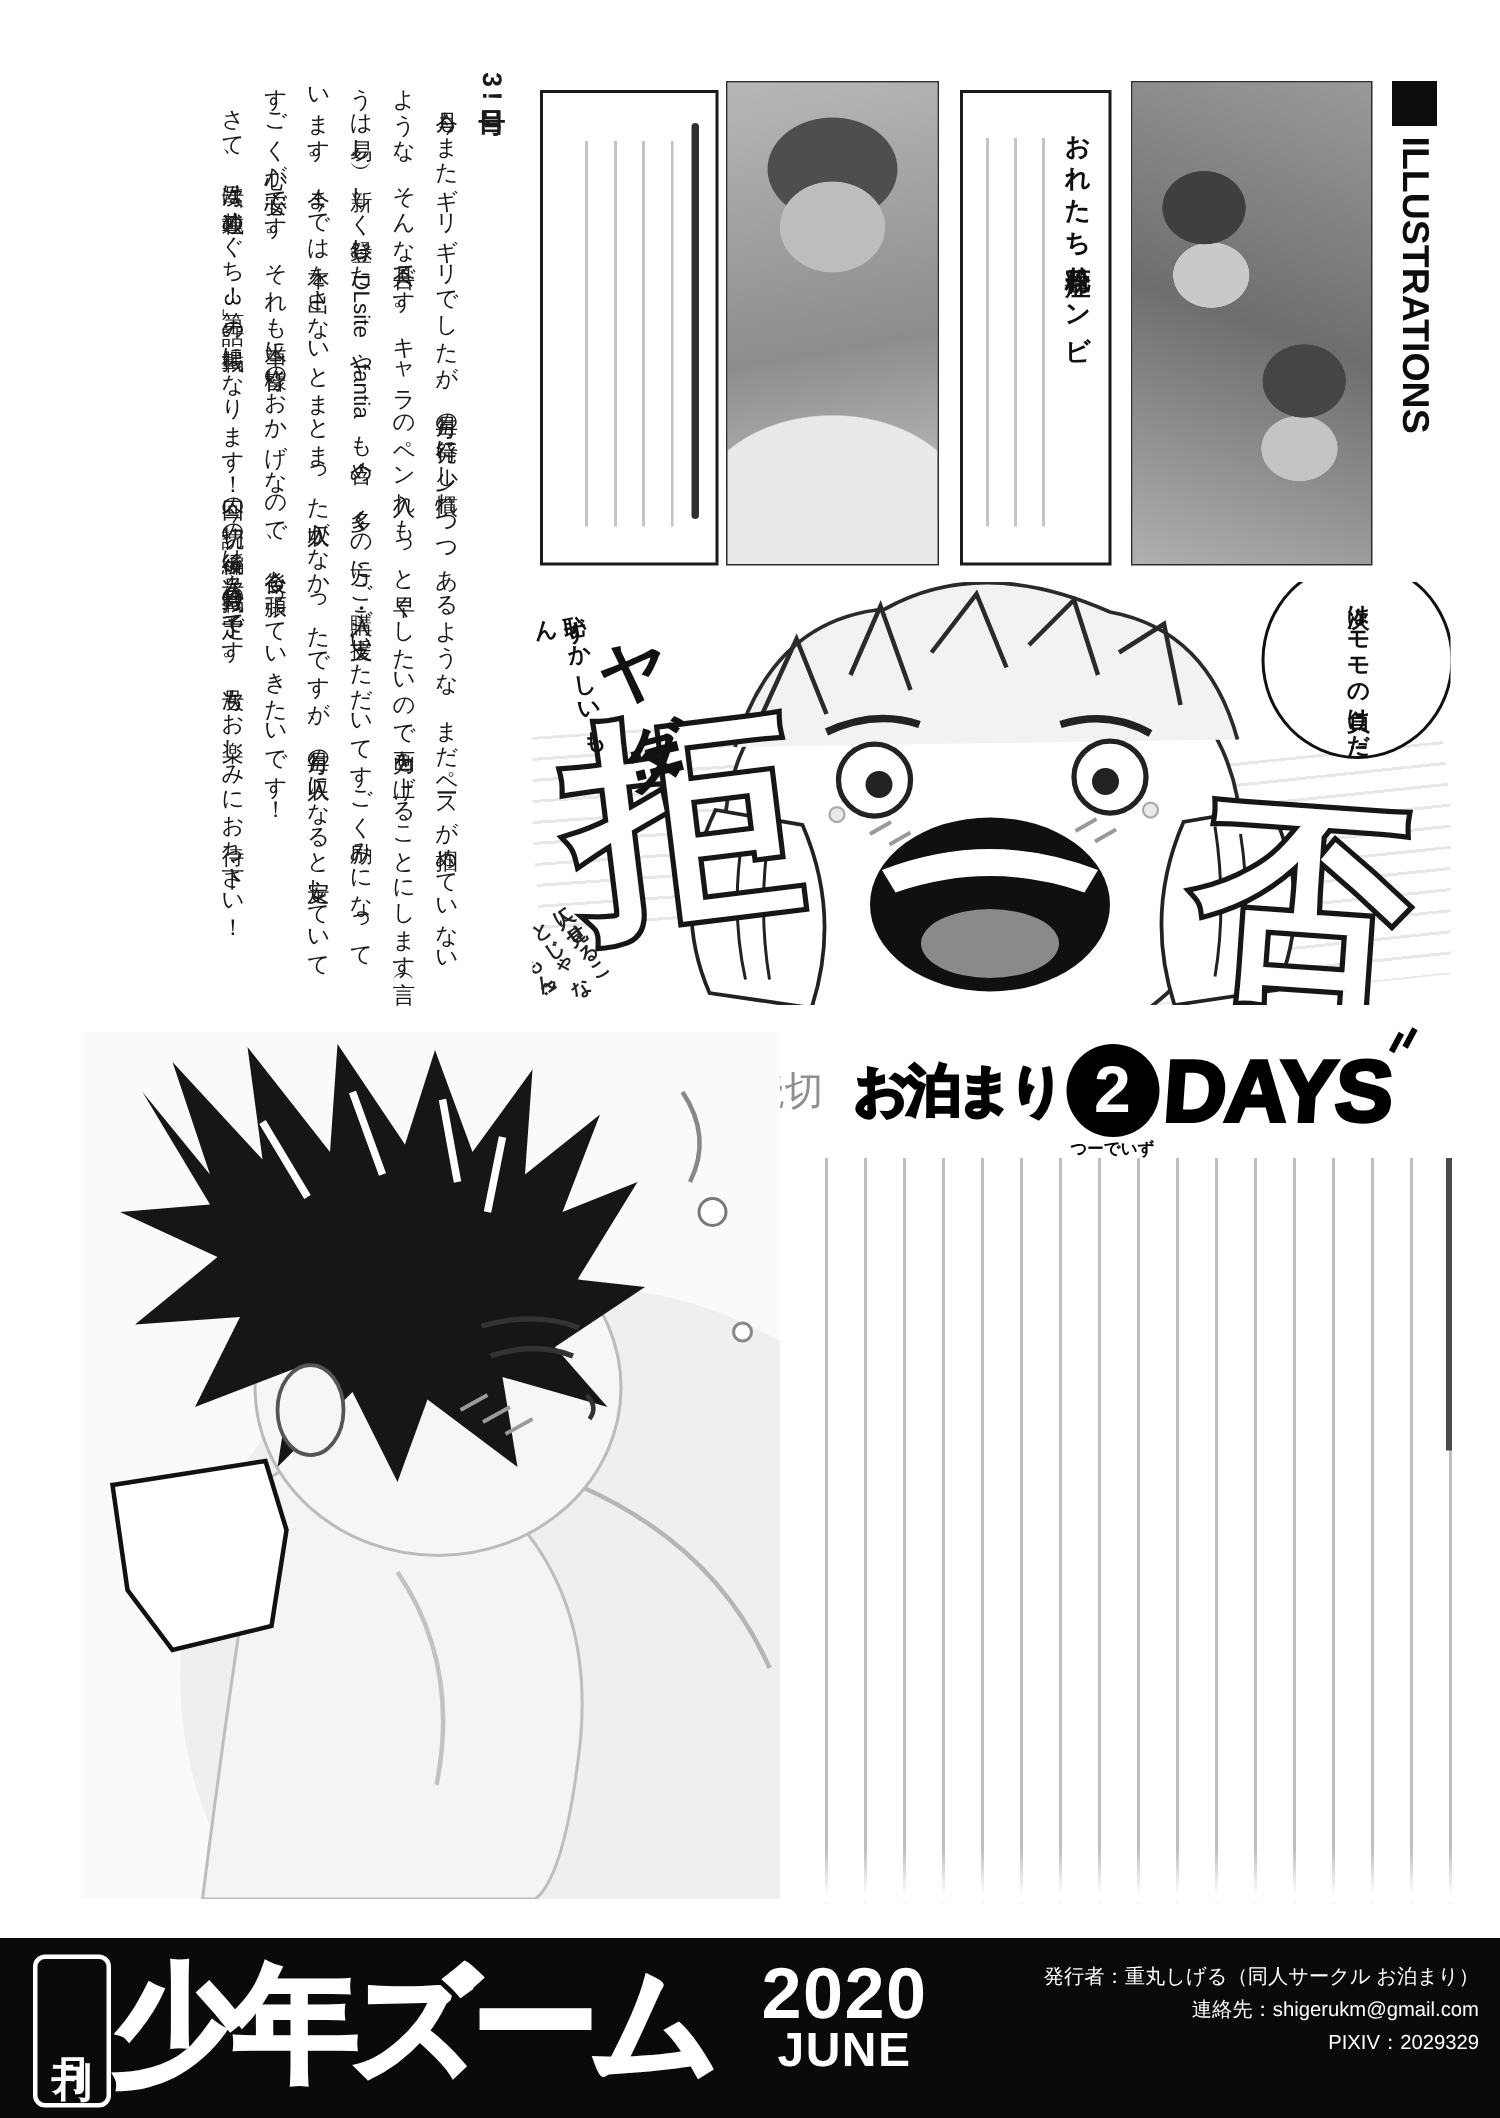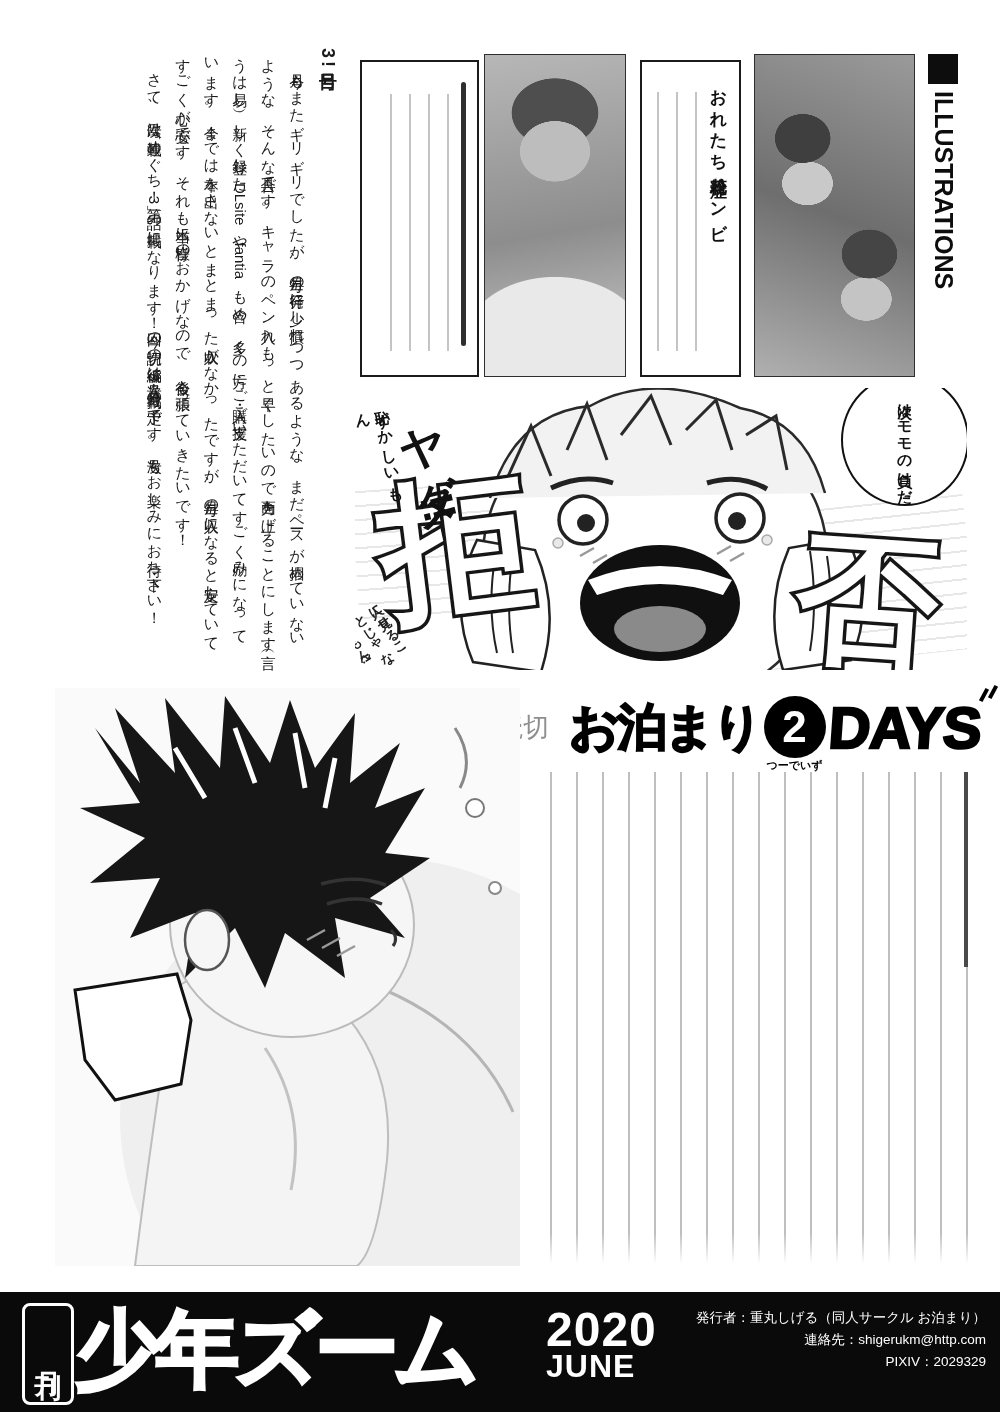--- a/index.html
+++ b/index.html
@@ -45,21 +45,21 @@
   .sfx-small{position:absolute;left:4px;top:12px;height:105px;writing-mode:vertical-rl;
              font-size:15px;font-weight:700;letter-spacing:2px;transform:rotate(-10deg);line-height:1.3;}
   .sfx-large{position:absolute;left:40px;top:6px;writing-mode:vertical-rl;font-size:46px;
              font-weight:900;transform:rotate(-14deg);letter-spacing:-2px;}
   .scribble{position:absolute;left:-8px;top:214px;height:74px;writing-mode:vertical-rl;
             font-size:13px;font-weight:600;line-height:1.35;transform:rotate(-35deg);color:#222;}
 
   
   .story-title{position:absolute;left:497px;top:684px;height:86px;display:flex;align-items:center;}
   .st-label{color:#8f8f8f;font-size:26px;margin-right:20px;}
-  .st-fat{font-size:50px;font-weight:900;letter-spacing:-3px;color:#000;-webkit-text-stroke:2px #000;}
+  .st-fat{font-size:37px;font-weight:900;letter-spacing:-3px;color:#000;-webkit-text-stroke:2px #000;}
   .st-badge{width:62px;height:62px;background:#000;border-radius:50%;color:#fff;display:flex;
             align-items:center;justify-content:center;font-size:44px;font-weight:900;
             position:relative;margin:0 3px;flex:0 0 auto;}
   .st-furi{position:absolute;bottom:-15px;left:50%;transform:translateX(-50%);font-size:11px;
            color:#000;font-weight:700;white-space:nowrap;margin-top:20px;}
   .st-days{font-size:58px;font-weight:900;color:#000;-webkit-text-stroke:2.5px #000;
            transform:skewX(-4deg);letter-spacing:-1px;}
   .st-ticks{position:relative;width:18px;height:30px;top:-24px;}
   .st-ticks i{position:absolute;width:4px;height:14px;background:#000;display:block;}
   .st-ticks i:nth-child(1){left:2px;transform:rotate(28deg);}
@@ -76,21 +76,21 @@
   
   .bottom-art{position:absolute;left:55px;top:688px;width:465px;height:578px;}
 
   
   .footer{position:absolute;left:0;top:1292px;width:1000px;height:153px;background:#0a0a0a;color:#fff;}
   .f-box{position:absolute;left:22px;top:11px;width:46px;height:96px;border:3.5px solid #fff;
          border-radius:8px;display:flex;align-items:center;justify-content:center;}
   .f-box span{writing-mode:vertical-rl;font-size:27px;font-weight:900;letter-spacing:4px;}
   .f-logo{position:absolute;left:76px;top:9px;font-size:84px;font-weight:900;letter-spacing:-5px;
           line-height:1.15;-webkit-text-stroke:3px #fff;white-space:nowrap;}
-  .f-date{position:absolute;left:546px;top:16px;width:130px;text-align:left;line-height:.92;}
+  .f-date{position:absolute;left:498px;top:16px;width:130px;text-align:center;line-height:.92;}
   .f-year{font-size:48px;font-weight:800;letter-spacing:1px;}
   .f-month{font-size:32px;font-weight:800;letter-spacing:1px;}
   .f-credits{position:absolute;right:14px;top:15px;text-align:right;font-size:13.5px;line-height:1.62;}
 </style>
 </head>
 <body>
 
 <div class="page">
 
   <div class="afterword">
@@ -199,19 +199,19 @@
       <span>月刊</span>
     </div>
     <div class="f-logo">少年ズーム</div>
     <div class="f-date">
       <div class="f-year">2020</div>
       <div class="f-month">JUNE</div>
 
     </div>
     <div class="f-credits">
       <div>発行者：重丸しげる（同人サークル お泊まり）</div>
-      <div>連絡先：shigerukm@http.com</div>
+      <div>連絡先：shigerukm@gmail.com</div>
       <div>PIXIV：2029329</div>
 
     </div>
   </div>
 
 </div>
 
 </body></html>

